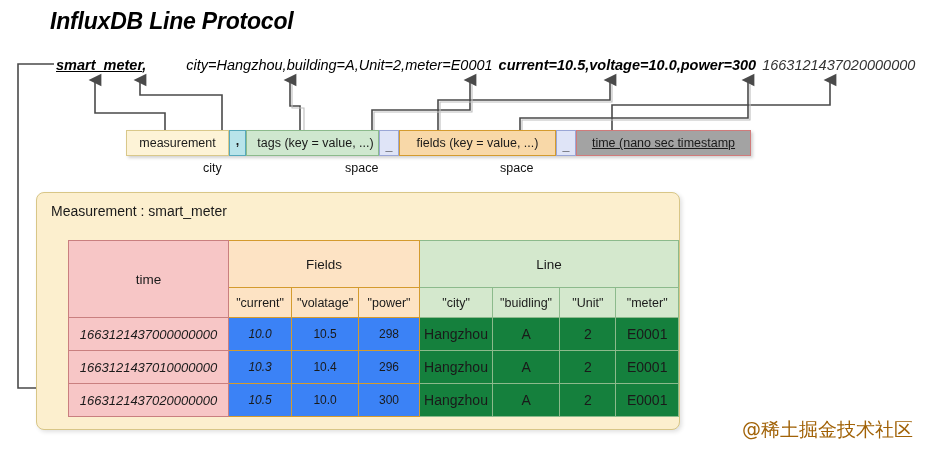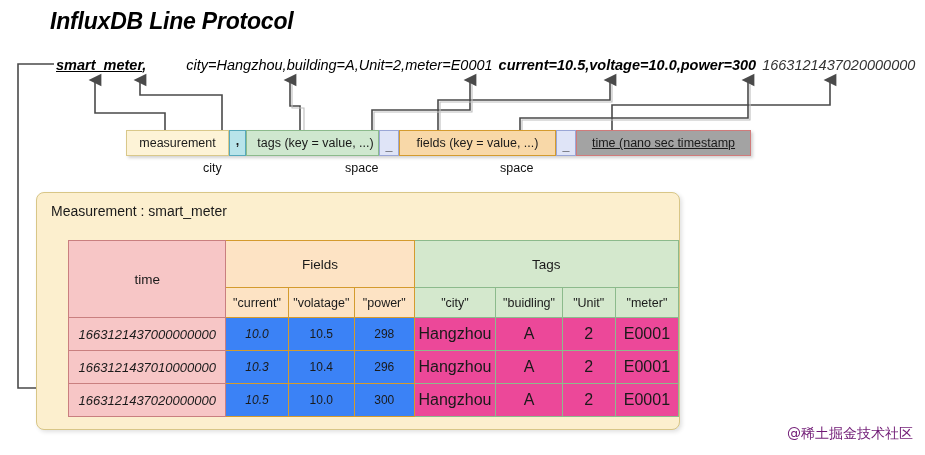--- a/index.html
+++ b/index.html
@@ -204,37 +204,37 @@
   }
   .td-field {
     background: #3b82f6;
     border: 1px solid #d49b2e !important;
     font-size: 12px;
     height: 33px;
     width: 68px;
   }
   .td-field.em { font-style: italic; }
   .td-tag {
-    background: #ec4899;
+    background: #15803d;
     border: 1px solid #8cba8c !important;
-    font-size: 16px;
+    font-size: 14px;
     height: 33px;
   }
   .w-city { width: 68px; }
   .w-building { width: 72px; }
   .w-unit { width: 68px; }
   .w-meter { width: 72px; }
 
   
   #watermark {
     position: absolute;
     right: 12px;
     bottom: 12px;
-    font-size: 14px;
-    color: #701a75;
+    font-size: 19px;
+    color: #a16207;
     white-space: nowrap;
     font-family: "DejaVu Sans", sans-serif;
   }
 </style>
 </head>
 <body>
 
 <div id="page-title">InfluxDB Line Protocol</div>
 
 <div id="protocol-line"><span class="seg seg-measurement">smart_meter</span><span class="seg seg-comma">,</span><span class="spacer-sm"></span><span class="seg seg-tags">city=Hangzhou,building=A,Unit=2,meter=E0001</span><span class="spacer-xs"></span><span class="seg seg-fields">current=10.5,voltage=10.0,power=300</span><span class="spacer-xs"></span><span class="seg seg-time">1663121437020000000</span></div>
@@ -291,21 +291,21 @@
 <div class="sep-caption" id="caption-space2">space</div>
 
 <div id="measurement-panel">
   <div id="panel-caption">Measurement : smart_meter</div>
 
   <table id="data-table">
     <thead>
       <tr>
         <th class="th-time" rowspan="2">time</th>
         <th class="th-group-fields" colspan="3">Fields</th>
-        <th class="th-group-tags" colspan="4">Tags</th>
+        <th class="th-group-tags" colspan="4">Line</th>
       </tr>
       <tr>
         <th class="th-sub-field">"current"</th>
         <th class="th-sub-field">"volatage"</th>
         <th class="th-sub-field">"power"</th>
         <th class="th-sub-tag w-city">"city"</th>
         <th class="th-sub-tag w-building">"buidling"</th>
         <th class="th-sub-tag w-unit">"Unit"</th>
         <th class="th-sub-tag w-meter">"meter"</th>
       </tr>

